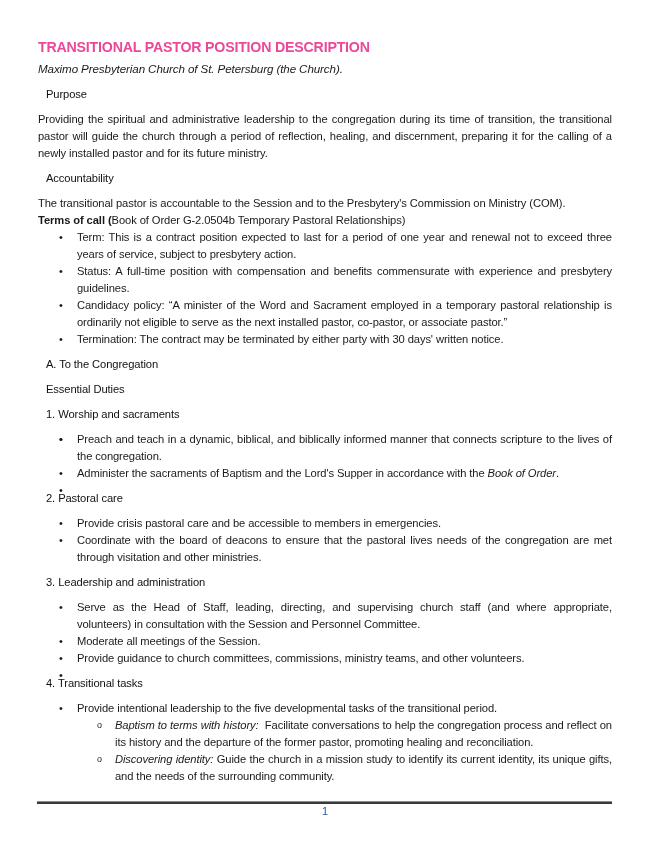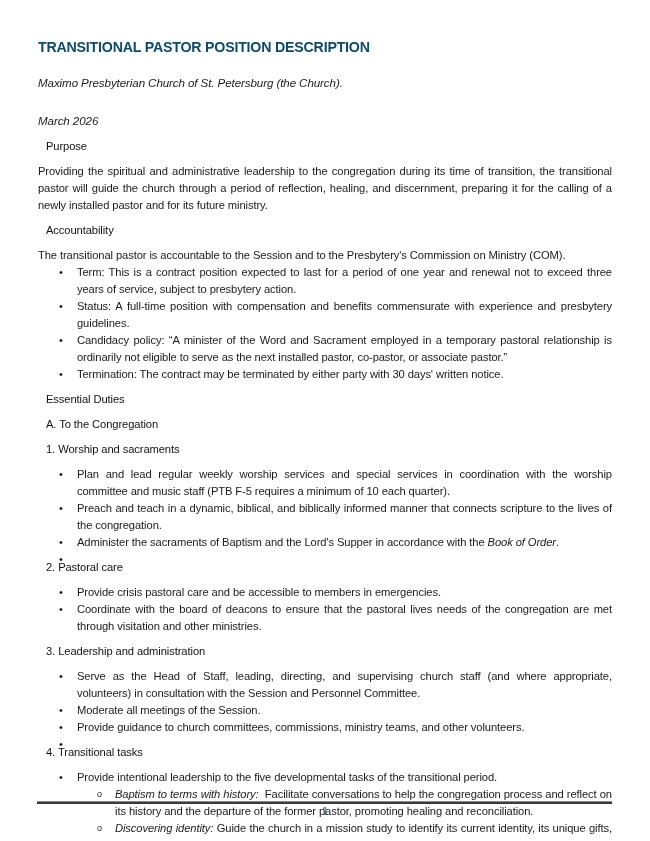--- a/index.html
+++ b/index.html
@@ -23,27 +23,27 @@
     font-size: 11.2px;
     line-height: 17px;
     letter-spacing: -0.1px;
   }
   .title {
     font-weight: bold;
     font-size: 14.2px;
     line-height: 18px;
     margin: 0;
     letter-spacing: -0.2px;
-    color: #0c4a6e;
+    color: #ec4899;
   }
   .subtitle {
     font-style: italic;
     font-size: 11.6px;
     line-height: 18px;
-    margin: 18px 0 0 0;
+    margin: 4px 0 0 0;
   }
   .date {
     font-style: italic;
     font-size: 11.6px;
     line-height: 18px;
     margin: 20px 0 0 0;
   }
   .heading {
     font-weight: normal;
     margin: 8px;
@@ -114,41 +114,41 @@
     font-size: 11px;
     color: #1f5b99;
   }
 </style>
 </head>
 <body>
 
 <div class="page">
   <h1 class="title">TRANSITIONAL PASTOR POSITION DESCRIPTION</h1>
   <p class="subtitle">Maximo Presbyterian Church of St. Petersburg (the Church).</p>
-  <p class="date">March 2026</p>
 
   <p class="heading">Purpose</p>
   <p class="para">Providing the spiritual and administrative leadership to the congregation during its time of transition, the transitional pastor will guide the church through a period of reflection, healing, and discernment, preparing it for the calling of a newly installed pastor and for its future ministry.</p>
 
   <p class="heading">Accountability</p>
   <p class="para">The transitional pastor is accountable to the Session and to the Presbytery's Commission on Ministry (COM).</p>
 
+  <p class="para"><span class="inline-bold">Terms of call (</span><span>Book of Order G-2.0504b Temporary Pastoral Relationships)</span></p>
   <ul class="bullets">
     <li><span class="bullet">•</span><span>Term: This is a contract position expected to last for a period of one year and renewal not to exceed three years of service, subject to presbytery action.</span></li>
     <li><span class="bullet">•</span><span>Status: A full-time position with compensation and benefits commensurate with experience and presbytery guidelines.</span></li>
     <li><span class="bullet">•</span><span>Candidacy policy: “A minister of the Word and Sacrament employed in a temporary pastoral relationship is ordinarily not eligible to serve as the next installed pastor, co-pastor, or associate pastor.”</span></li>
     <li><span class="bullet">•</span><span>Termination: The contract may be terminated by either party with 30 days' written notice.</span></li>
   </ul>
 
+  <p class="heading">A. To the Congregation</p>
   <p class="heading">Essential Duties</p>
-  <p class="heading">A. To the Congregation</p>
 
   <p class="heading">1. Worship and sacraments</p>
   <ul class="bullets">
-    <li><span class="bullet">•</span><span>Plan and lead regular weekly worship services and special services in coordination with the worship committee and music staff (PTB F-5 requires a minimum of 10 each quarter).</span></li>
+    <li><span class="bullet">•</span></li>
     <li><span class="bullet">•</span><span>Preach and teach in a dynamic, biblical, and biblically informed manner that connects scripture to the lives of the congregation.</span></li>
     <li><span class="bullet">•</span><span>Administer the sacraments of Baptism and the Lord's Supper in accordance with the </span><span class="it">Book of Order</span><span>.</span></li>
     <li><span class="bullet">•</span></li>
   </ul>
 
   <p class="heading">2. Pastoral care</p>
   <ul class="bullets">
     <li><span class="bullet">•</span><span>Provide crisis pastoral care and be accessible to members in emergencies.</span></li>
     <li><span class="bullet">•</span><span>Coordinate with the board of deacons to ensure that the pastoral lives needs of the congregation are met through visitation and other ministries.</span></li>
   </ul>

